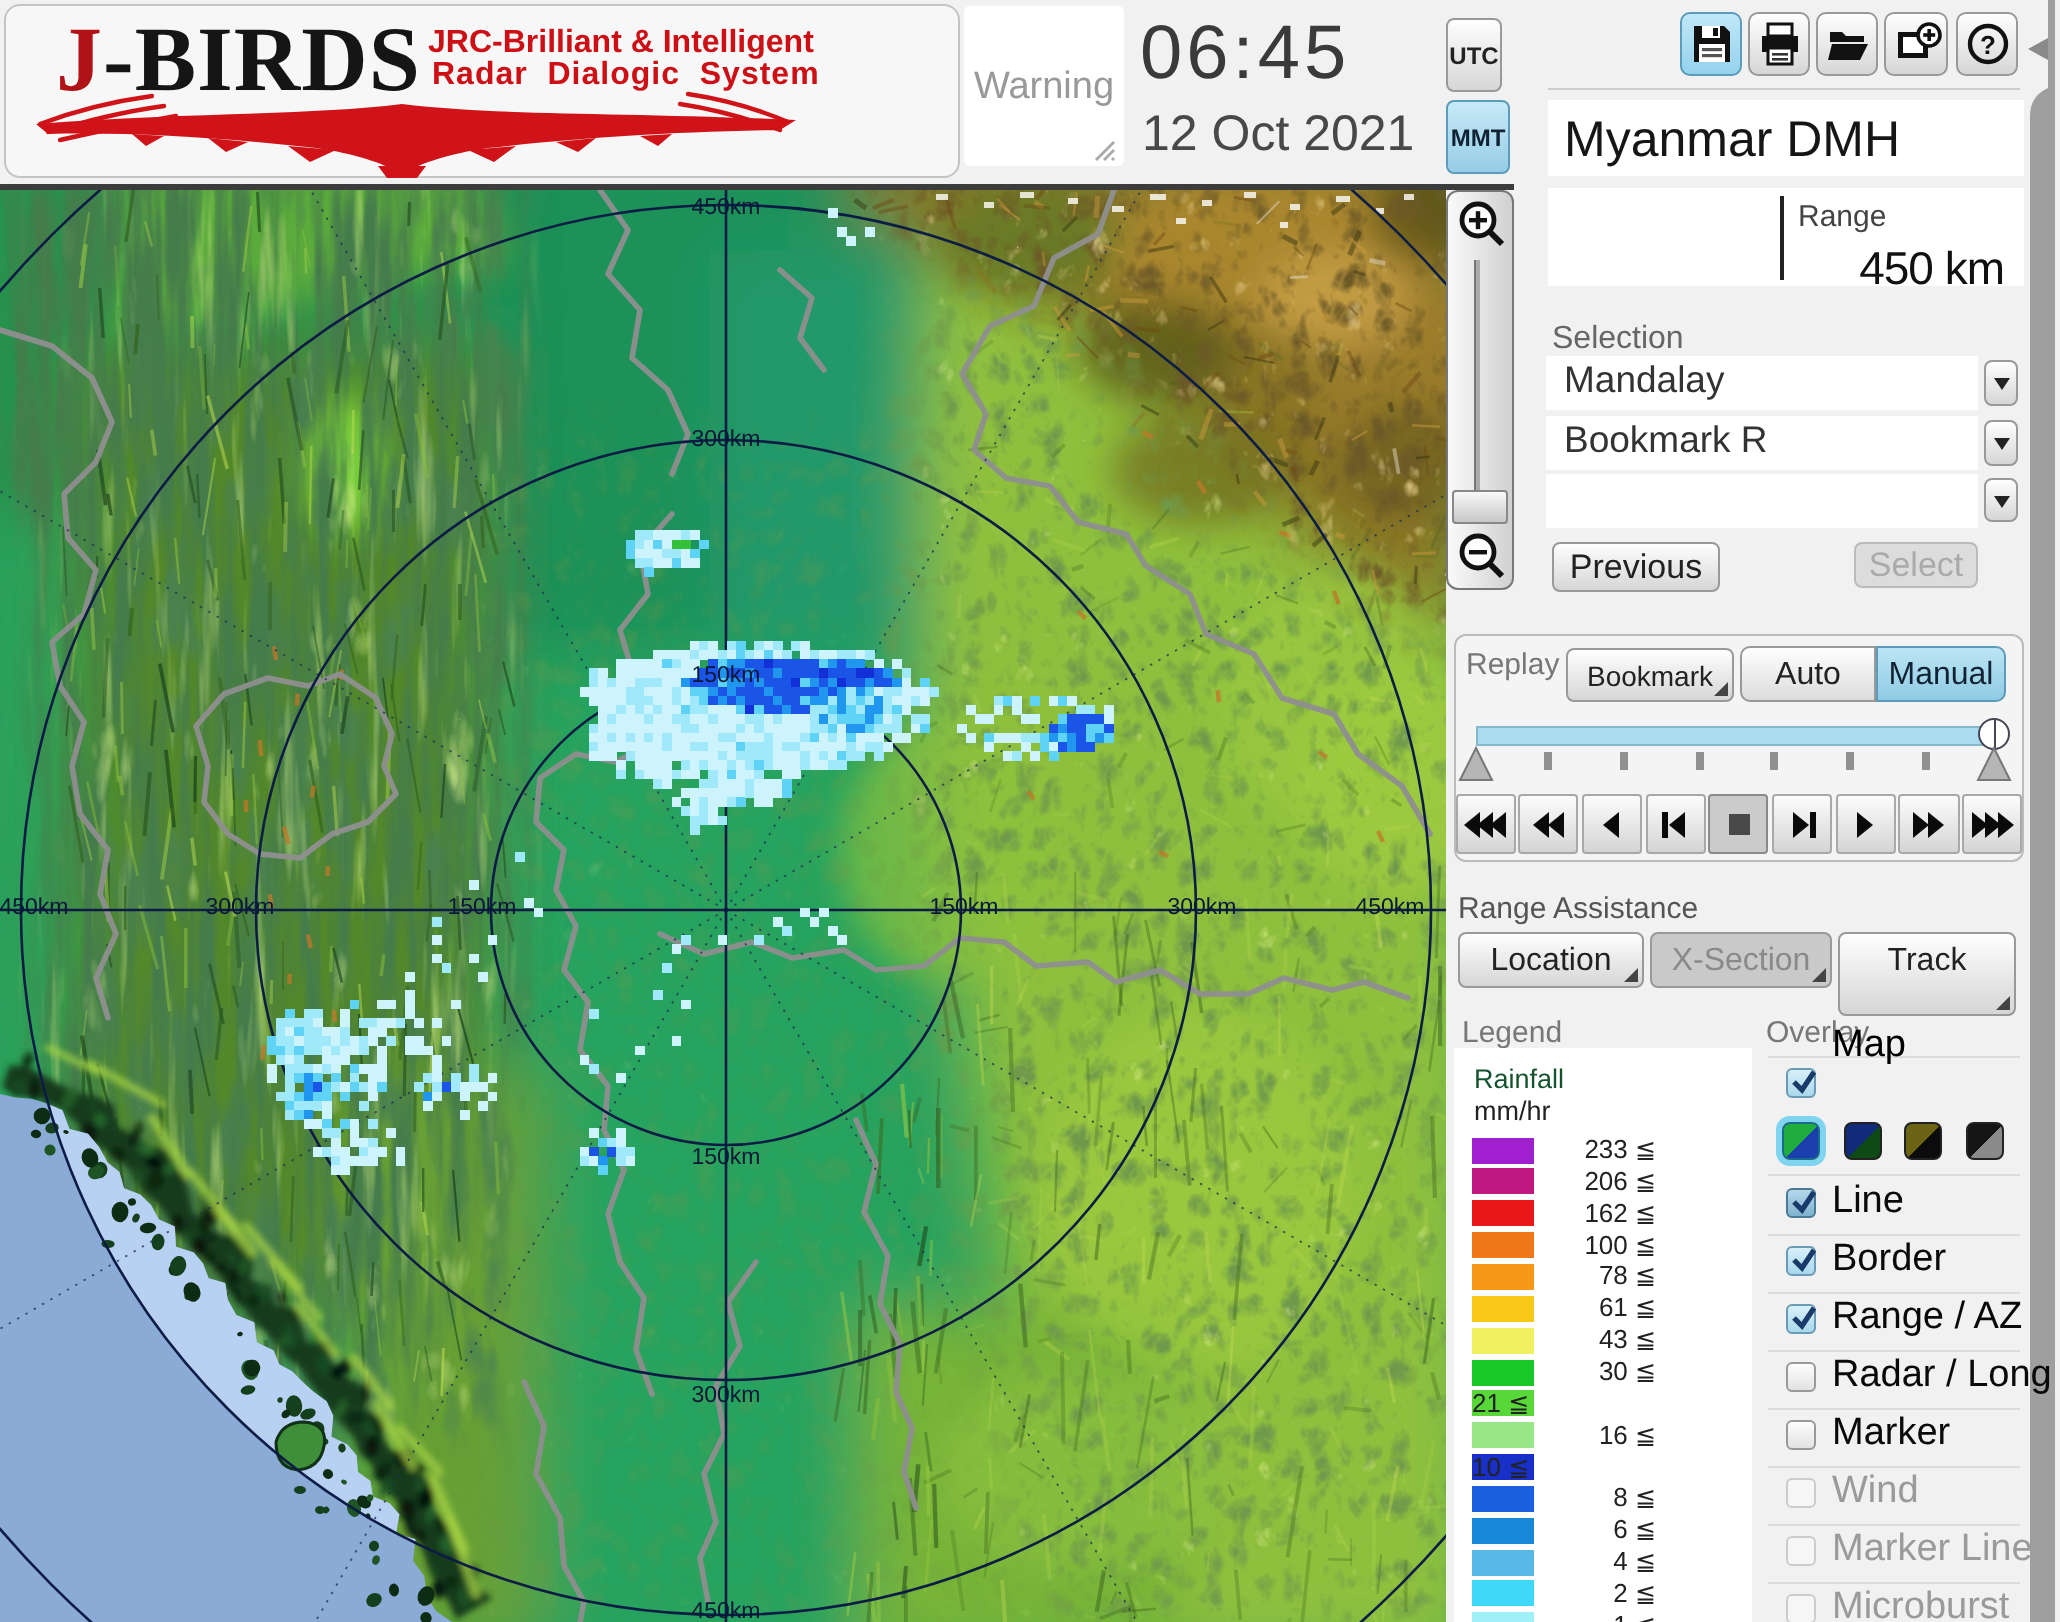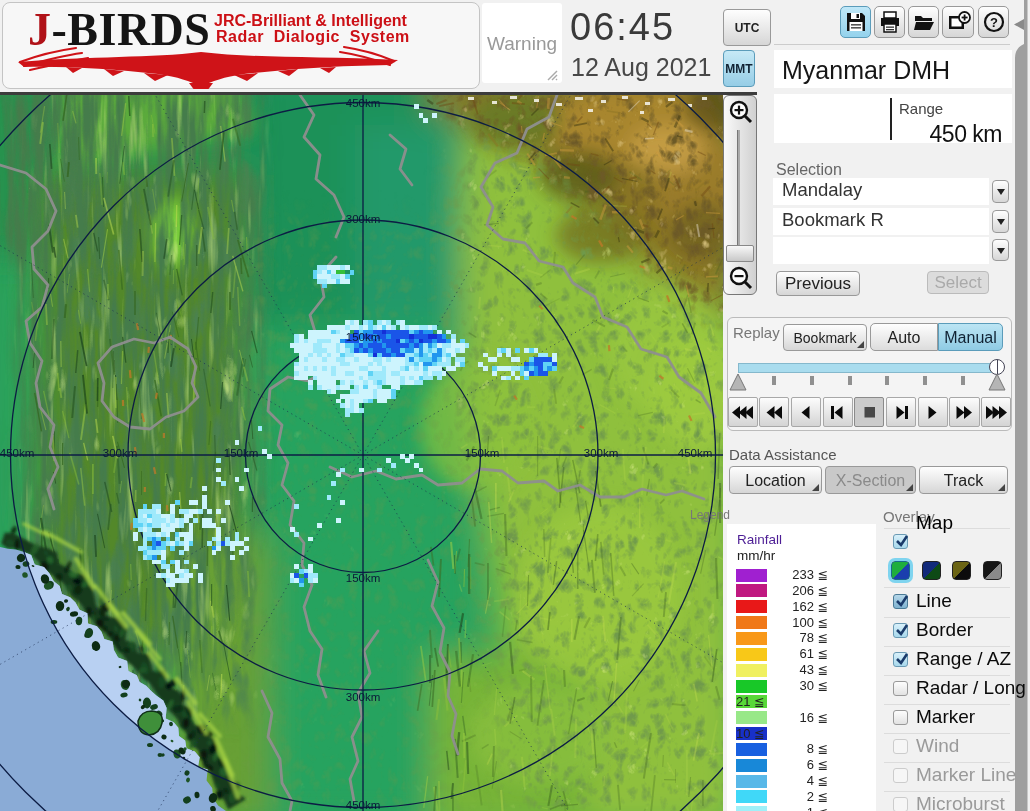--- a/index.html
+++ b/index.html
@@ -34,22 +34,22 @@
 <div class="abs" style="left:482px;top:3px;width:80px;height:80px;background:#fff;border-radius:3px"></div>
 <div class="abs" style="left:482px;top:33px;width:80px;text-align:center;font-size:19px;color:#999">Warning</div>
 <svg class="abs" style="left:544px;top:68px" width="16" height="14">
     <g stroke="#aaa" stroke-width="1.4">
       <line x1="4" y1="12" x2="13" y2="3"></line>
       <line x1="8" y1="12" x2="13" y2="7"></line>
       <line x1="12" y1="12" x2="13" y2="11"></line>
     </g>
   </svg>
 <div class="abs" style="left:570px;top:6px;font-size:38px;color:#3a3a3a;letter-spacing:2px">06:45</div>
-<div class="abs" style="left:571px;top:53px;font-size:25px;color:#484848">12 Aug 2021</div>
-<div class="abs btn" style="left:723px;top:9px;width:48px;height:37px;font-size:12px;font-weight:bold;line-height:37px">UTC</div>
+<div class="abs" style="left:571px;top:53px;font-size:25px;color:#484848">12 Oct 2021</div>
+<div class="abs btn" style="left:723px;top:9px;width:28px;height:37px;font-size:12px;font-weight:bold;line-height:37px">UTC</div>
 <div class="abs" style="left:723px;top:50px;width:32px;height:37px;font-size:12px;font-weight:bold;line-height:37px;text-align:center;background:linear-gradient(#c6e9f6,#96cde6);border:1px solid #5b9cba;border-radius:4px;color:#123">MMT</div>
 <div class="abs" style="left:840px;top:6px;width:31px;height:32px;background:linear-gradient(#c0e8f8,#94d2ec);border:1px solid #5b9cba;border-radius:5px">
  <svg width="22" height="22" style="position:absolute;left:4px;top:4px" viewBox="0 0 22 22">
       <path d="M2 2 h15 l3 3 v15 h-18 z" fill="#111"></path>
       <rect x="6" y="2" width="9" height="6" fill="#fff"></rect>
       <rect x="11.5" y="3" width="2.5" height="4" fill="#111"></rect>
       <rect x="4.5" y="11" width="13" height="9" fill="#fff"></rect>
       <rect x="6" y="13" width="10" height="1.6" fill="#555"></rect>
       <rect x="6" y="16" width="10" height="1.6" fill="#555"></rect>
     </svg>
@@ -1930,27 +1930,27 @@
       <path d="M10 2 L18 8.5 L10 15 Z"></path>
     </svg>
   </div>
 <div style="position:absolute;left:981.1px;top:397px;width:30.2px;height:30px;background:linear-gradient(#fcfcfc,#d4d4d4);border:1px solid #a8a8a8;border-radius:2px">
     <svg width="21" height="17" viewBox="0 0 21 17" style="position:absolute;left:3.5px;top:6px" fill="#0a0a0a">
       <path d="M0 2 L8 8.5 L0 15 Z"></path>
       <path d="M6.5 2 L14.5 8.5 L6.5 15 Z"></path>
       <path d="M13 2 L21 8.5 L13 15 Z"></path>
     </svg>
   </div>
-<div class="abs" style="left:729px;top:446px;font-size:15px;color:#555">Data Assistance</div>
+<div class="abs" style="left:729px;top:446px;font-size:15px;color:#555">Range Assistance</div>
 <div class="abs btn" style="left:729px;top:466px;width:93px;height:28px;font-size:16px;line-height:27px">Location<span style="position:absolute;right:2px;bottom:2px;width:0;height:0;border-left:7px solid transparent;border-bottom:7px solid #444"></span></div>
 <div class="abs" style="left:825px;top:466px;width:91px;height:28px;background:#c9c9c9;border:1px solid #999;border-radius:4px;text-align:center;font-size:16px;line-height:27px;color:#8a8a8a">X-Section<span style="position:absolute;right:2px;bottom:2px;width:0;height:0;border-left:7px solid transparent;border-bottom:7px solid #444"></span></div>
-<div class="abs btn" style="left:919px;top:466px;width:89px;height:28px;font-size:16px;line-height:27px">Track<span style="position:absolute;right:2px;bottom:2px;width:0;height:0;border-left:7px solid transparent;border-bottom:7px solid #444"></span></div>
-<div class="abs" style="left:690px;top:508px;font-size:12px;color:#777">Legend</div>
+<div class="abs btn" style="left:919px;top:466px;width:89px;height:42px;font-size:16px;line-height:27px">Track<span style="position:absolute;right:2px;bottom:2px;width:0;height:0;border-left:7px solid transparent;border-bottom:7px solid #444"></span></div>
+<div class="abs" style="left:731px;top:508px;font-size:15px;color:#777">Legend</div>
 <div class="abs" style="left:727px;top:524px;width:149px;height:287px;background:#fff"></div>
-<div class="abs" style="left:737px;top:532px;font-size:13.5px;color:#4c1d95">Rainfall</div>
+<div class="abs" style="left:737px;top:532px;font-size:13.5px;color:#14532d">Rainfall</div>
 <div class="abs" style="left:737px;top:548px;font-size:13.5px;color:#222">mm/hr</div>
 <div style="position:absolute;left:736px;top:568.5px;width:31px;height:13px;background:#a020d0"></div>
 <div style="position:absolute;left:736px;top:567.0px;width:92px;text-align:right;font-size:13px;color:#222">233&nbsp;<span style="font-size:12.5px">≦</span></div>
 <div style="position:absolute;left:736px;top:584.4px;width:31px;height:13px;background:#c01880"></div>
 <div style="position:absolute;left:736px;top:582.9px;width:92px;text-align:right;font-size:13px;color:#222">206&nbsp;<span style="font-size:12.5px">≦</span></div>
 <div style="position:absolute;left:736px;top:600.2px;width:31px;height:13px;background:#e81818"></div>
 <div style="position:absolute;left:736px;top:598.7px;width:92px;text-align:right;font-size:13px;color:#222">162&nbsp;<span style="font-size:12.5px">≦</span></div>
 <div style="position:absolute;left:736px;top:616.1px;width:31px;height:13px;background:#f07818"></div>
 <div style="position:absolute;left:736px;top:614.6px;width:92px;text-align:right;font-size:13px;color:#222">100&nbsp;<span style="font-size:12.5px">≦</span></div>
 <div style="position:absolute;left:736px;top:631.9px;width:31px;height:13px;background:#f89818"></div>

